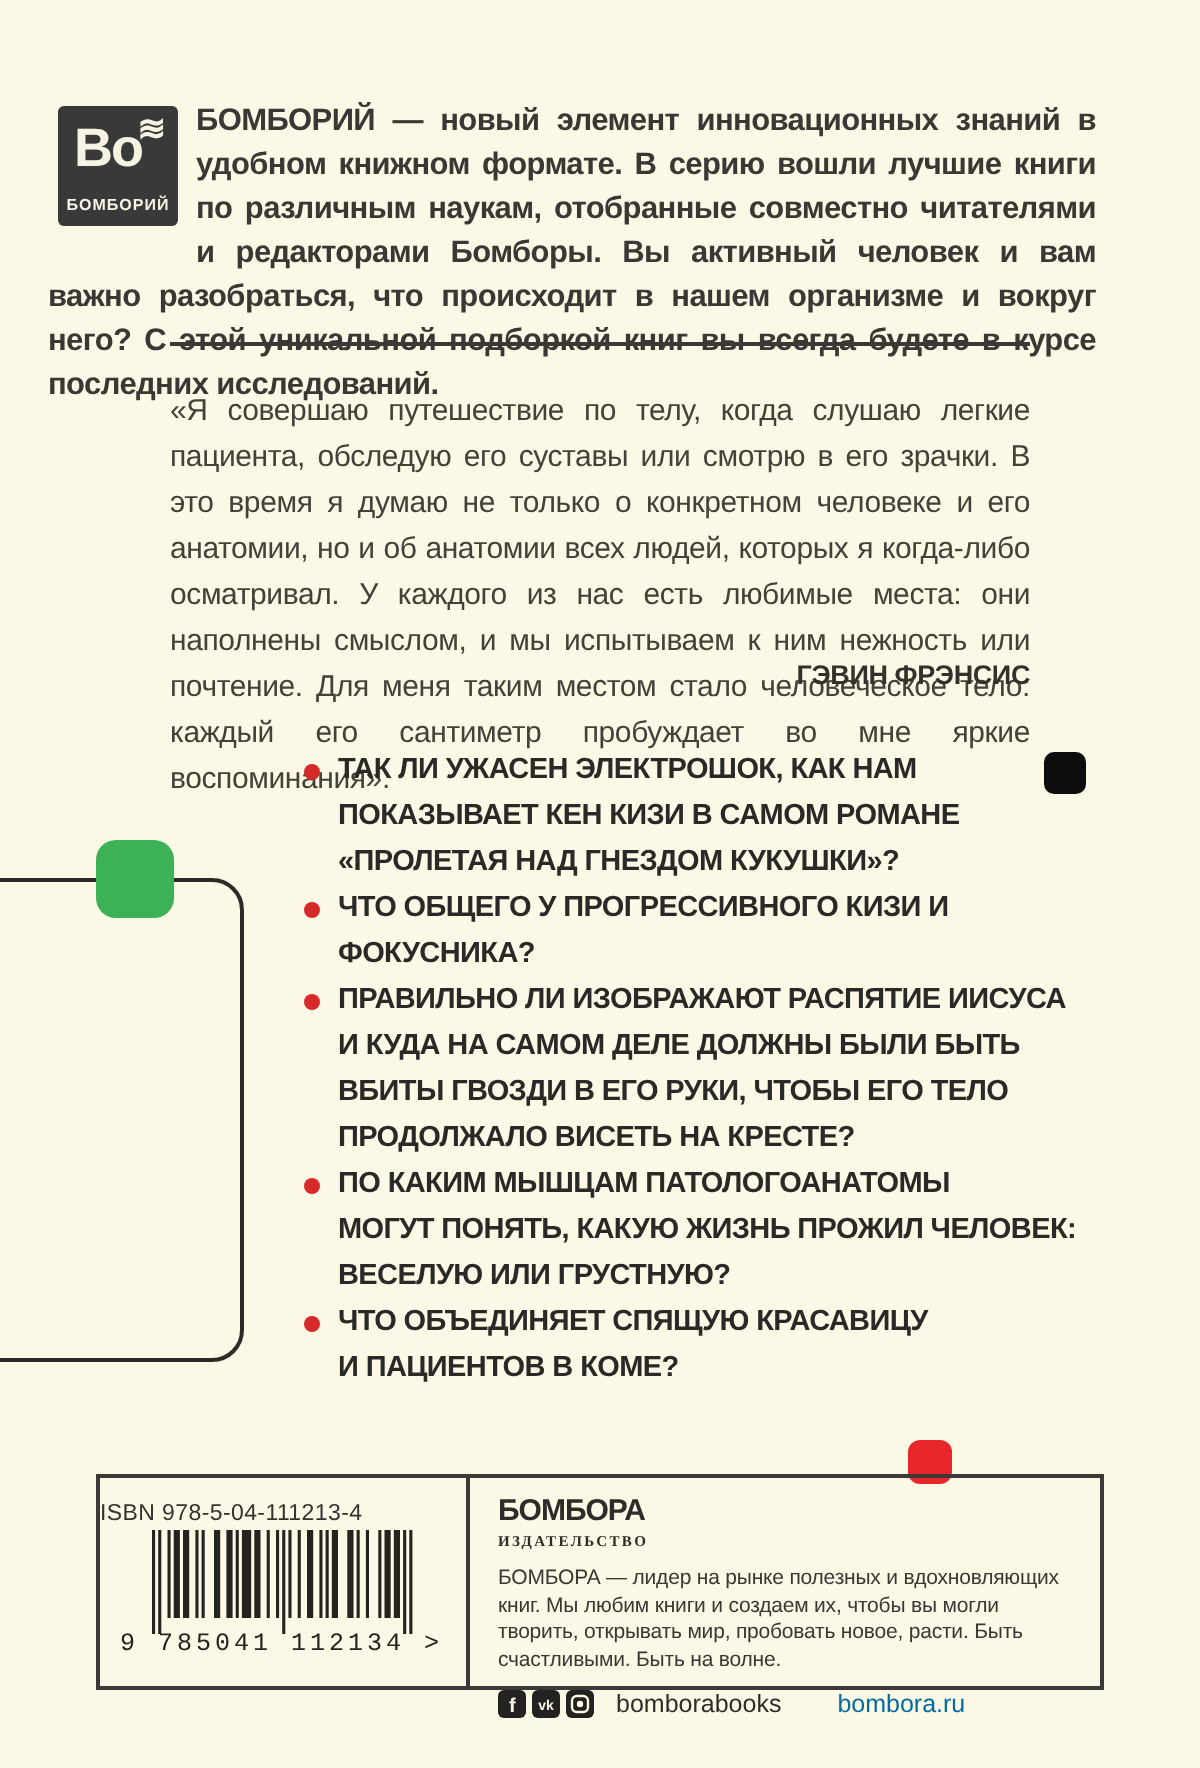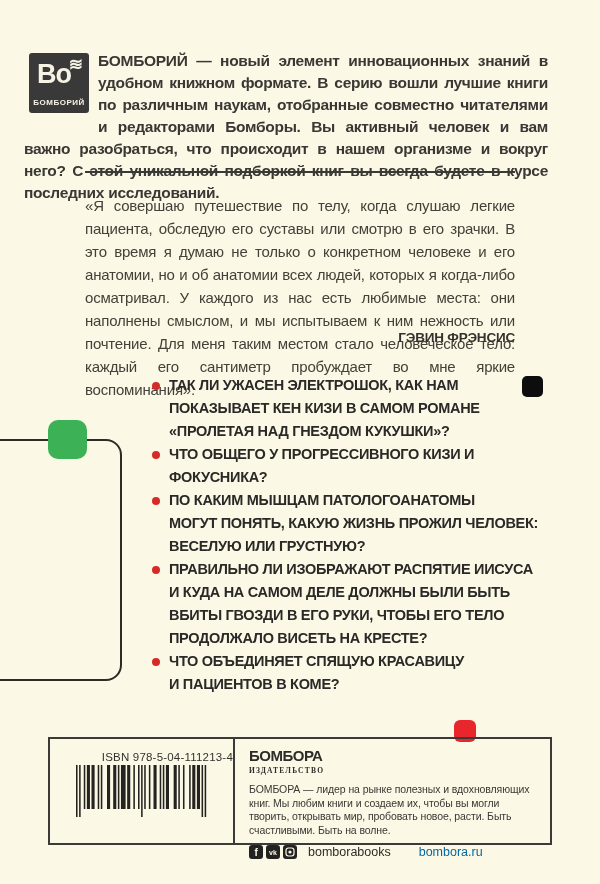--- a/index.html
+++ b/index.html
@@ -73,21 +73,21 @@
   
   .footer-box{
     position:absolute;left:48px;top:737px;width:504px;height:108px;
     border:2px solid #3b3a39;display:flex;box-sizing:border-box;
   }
   .footer-left{
     flex:0 0 185px;border-right:2px solid #3b3a39;box-sizing:border-box;
     position:relative;
   }
   .isbn-label{
-    position:absolute;left:0;right:0;top:12px;text-align:right;
+    position:absolute;left:0;right:0;top:12px;text-align:left;
     font-size:11.5px;letter-spacing:0.2px;color:#34322f;
   }
   .barcode{position:absolute;left:26px;top:26px;}
   .barcode-digits{
     position:absolute;left:10px;top:76px;width:166px;
     font-family:"Liberation Mono",monospace;
     font-size:12.5px;letter-spacing:2px;color:#242320;white-space:pre;
   }
   .footer-right{flex:1;padding:9px 12px 0 14px;position:relative;}
   .publisher-name{font-size:15px;font-weight:bold;letter-spacing:-0.5px;color:#2e2c29;line-height:1;}
@@ -131,30 +131,30 @@
       <span class="q-text">ТАК ЛИ УЖАСЕН ЭЛЕКТРОШОК, КАК НАМ
 ПОКАЗЫВАЕТ КЕН КИЗИ В САМОМ РОМАНЕ
 «ПРОЛЕТАЯ НАД ГНЕЗДОМ КУКУШКИ»?</span>
     </div>
     <div class="q-item">
       <span class="q-bullet"></span>
       <span class="q-text">ЧТО ОБЩЕГО У ПРОГРЕССИВНОГО КИЗИ И ФОКУСНИКА?</span>
     </div>
     <div class="q-item">
       <span class="q-bullet"></span>
-      <span class="q-text">ПО КАКИМ МЫШЦАМ ПАТОЛОГОАНАТОМЫ
-МОГУТ ПОНЯТЬ, КАКУЮ ЖИЗНЬ ПРОЖИЛ ЧЕЛОВЕК:
-ВЕСЕЛУЮ ИЛИ ГРУСТНУЮ?</span>
-    </div>
-    <div class="q-item">
-      <span class="q-bullet"></span>
       <span class="q-text">ПРАВИЛЬНО ЛИ ИЗОБРАЖАЮТ РАСПЯТИЕ ИИСУСА
 И КУДА НА САМОМ ДЕЛЕ ДОЛЖНЫ БЫЛИ БЫТЬ
 ВБИТЫ ГВОЗДИ В ЕГО РУКИ, ЧТОБЫ ЕГО ТЕЛО
 ПРОДОЛЖАЛО ВИСЕТЬ НА КРЕСТЕ?</span>
+    </div>
+    <div class="q-item">
+      <span class="q-bullet"></span>
+      <span class="q-text">ПО КАКИМ МЫШЦАМ ПАТОЛОГОАНАТОМЫ
+МОГУТ ПОНЯТЬ, КАКУЮ ЖИЗНЬ ПРОЖИЛ ЧЕЛОВЕК:
+ВЕСЕЛУЮ ИЛИ ГРУСТНУЮ?</span>
     </div>
     <div class="q-item">
       <span class="q-bullet"></span>
       <span class="q-text">ЧТО ОБЪЕДИНЯЕТ СПЯЩУЮ КРАСАВИЦУ
 И ПАЦИЕНТОВ В КОМЕ?</span>
     </div>
   </div>
 
   <div class="footer-box">
     <div class="footer-left">
@@ -183,20 +183,21 @@
           <rect x="89.90" y="0" width="3.10" height="44" fill="#242320"></rect>
           <rect x="97.65" y="0" width="3.10" height="44" fill="#242320"></rect>
           <rect x="102.30" y="0" width="1.55" height="44" fill="#242320"></rect>
           <rect x="106.95" y="0" width="1.55" height="44" fill="#242320"></rect>
           <rect x="113.15" y="0" width="1.55" height="44" fill="#242320"></rect>
           <rect x="116.25" y="0" width="3.10" height="44" fill="#242320"></rect>
           <rect x="120.90" y="0" width="3.10" height="44" fill="#242320"></rect>
           <rect x="125.55" y="0" width="1.55" height="52" fill="#242320"></rect>
           <rect x="128.65" y="0" width="1.55" height="52" fill="#242320"></rect>
         </svg>
+      <div class="barcode-digits">9 785041 112134 &gt;</div>
     </div>
     <div class="footer-right">
       <div class="publisher-name">БОМБОРА</div>
       <div class="publisher-sub">ИЗДАТЕЛЬСТВО</div>
       <div class="publisher-desc">БОМБОРА — лидер на рынке полезных и вдохновляющих книг. Мы любим книги и создаем их, чтобы вы могли творить, открывать мир, пробовать новое, расти. Быть счастливыми. Быть на волне.</div>
       <div class="social-row">
         <svg class="social-icon" viewBox="0 0 14 14">
           <rect width="14" height="14" rx="3" fill="#232220"></rect>
           <text x="7.2" y="11.2" font-family="Liberation Sans, sans-serif" font-size="10" font-weight="bold" fill="#fbf8e6" text-anchor="middle">f</text>
         </svg>

